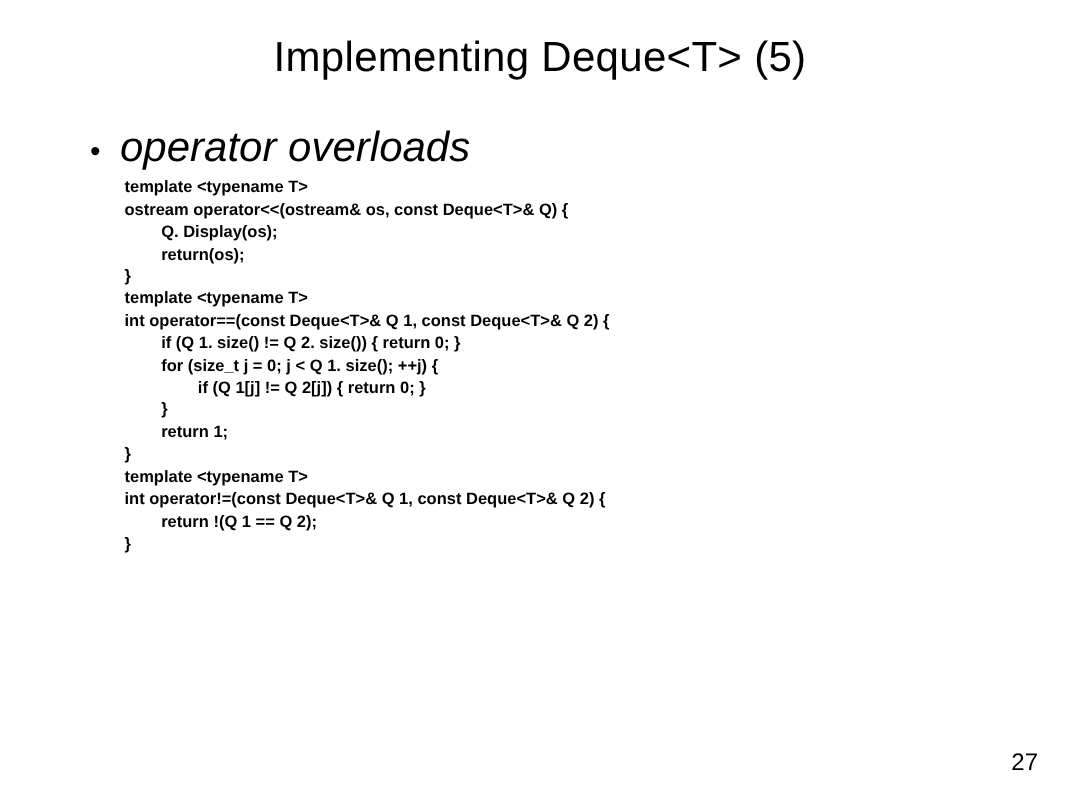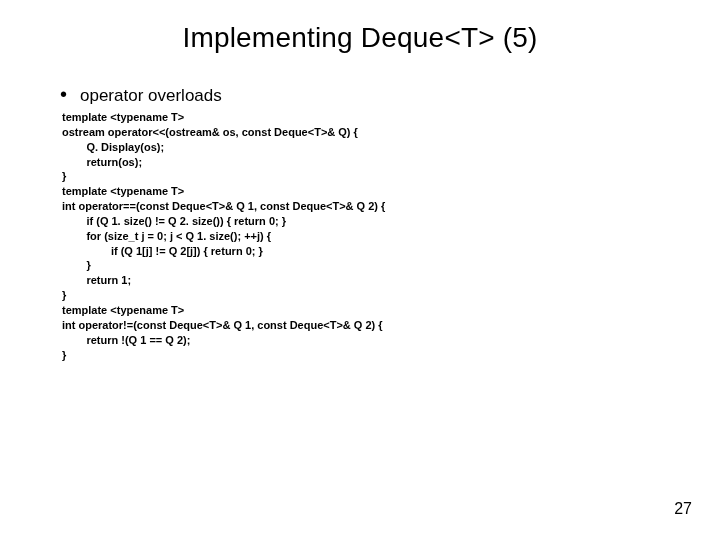--- a/index.html
+++ b/index.html
@@ -36,29 +36,31 @@
     margin-bottom: 4px;
   }
   .bullet-dot {
     width: 20px;
     flex: 0 0 20px;
     text-align: left;
     font-size: 20px;
     line-height: 24px;
   }
   .bullet-text {
-    font-size: 17px;
+    font-size: 28px;
+    font-style: italic;
   }
   .code {
     font-family: Arial, Helvetica, sans-serif;
     font-size: 11px;
     font-weight: bold;
     line-height: 1.35;
     white-space: pre;
     padding-left: 2px;
+    margin-left: 21px;
   }
   .page-num {
     position: absolute;
     right: 28px;
     bottom: 22px;
     font-size: 16px;
     color: #000;
   }
 </style>
 </head>

